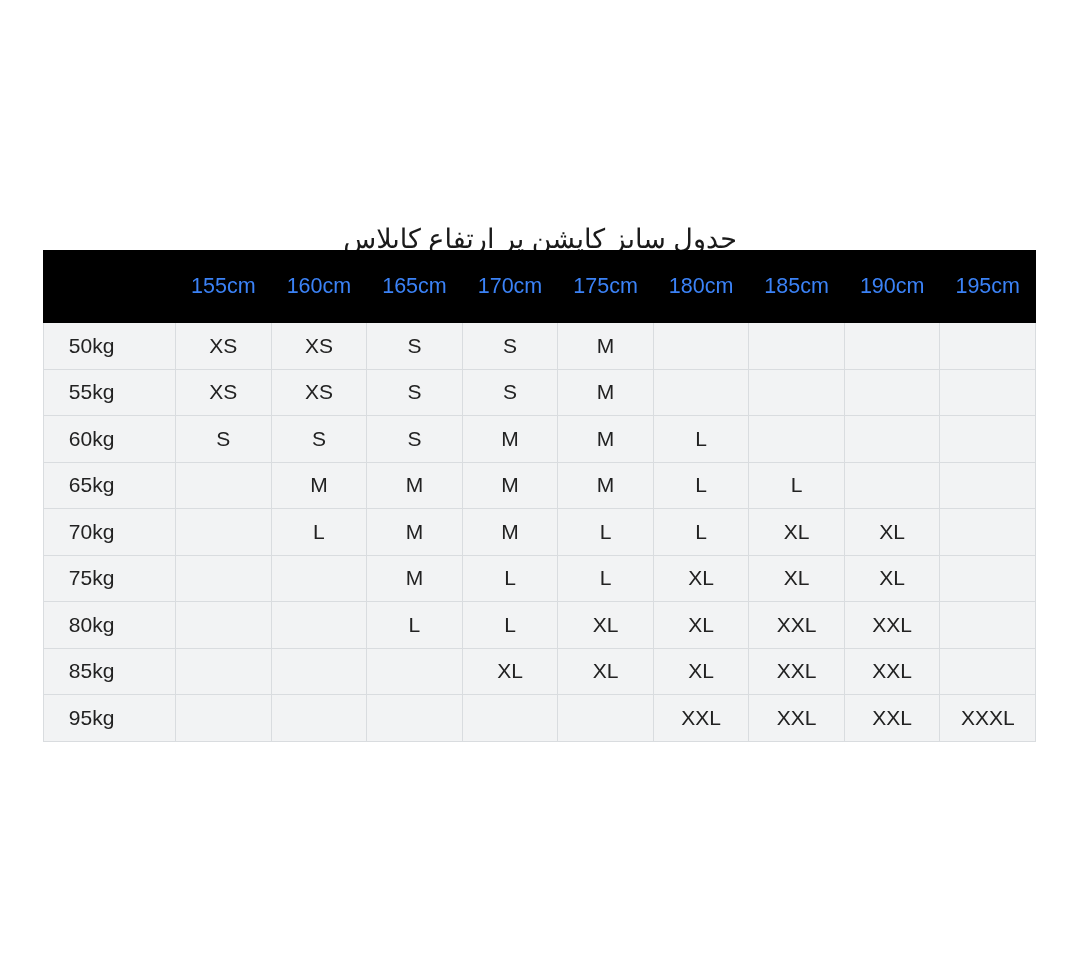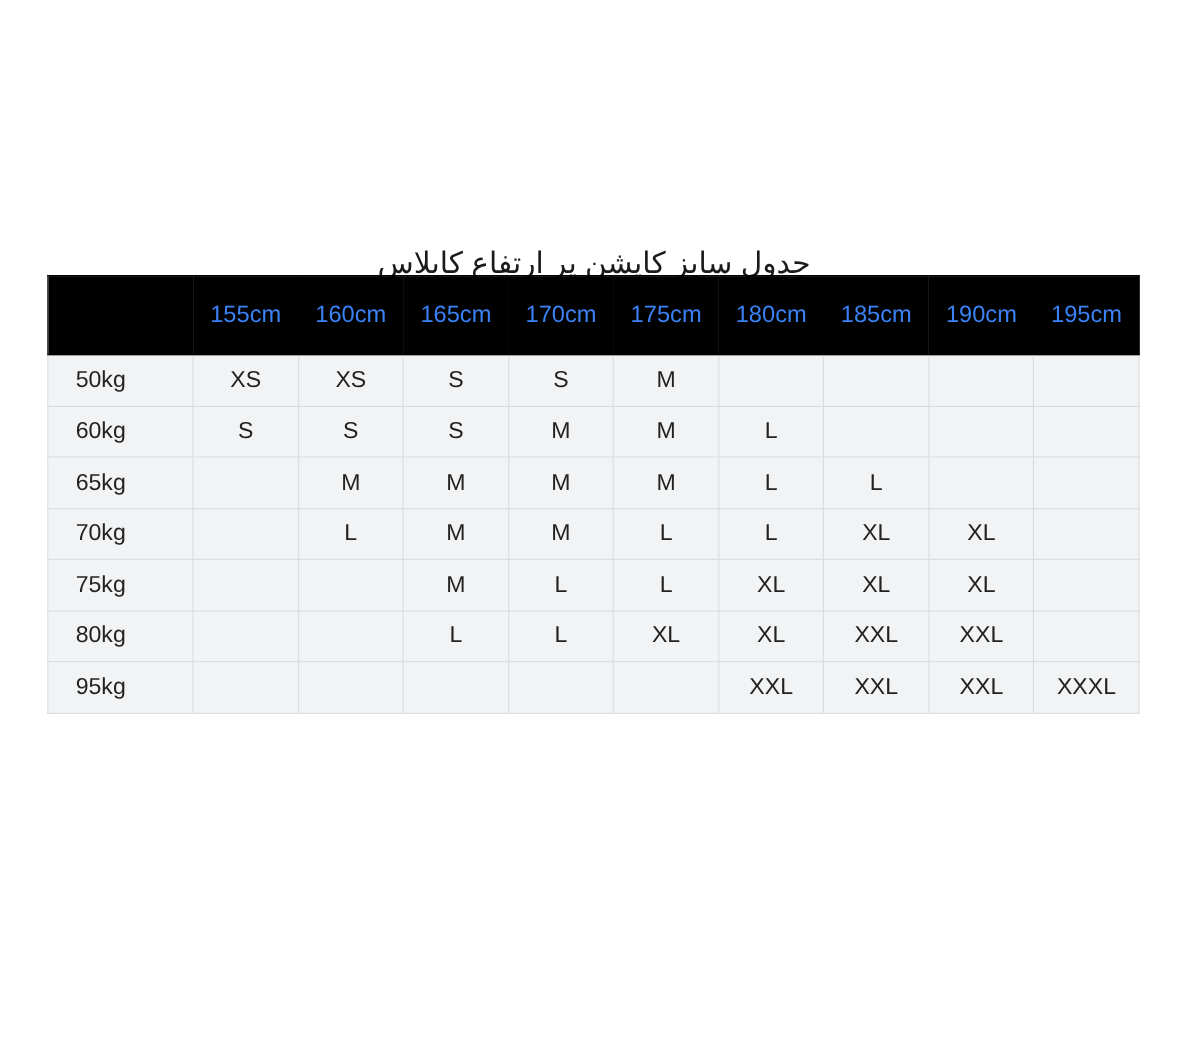--- a/index.html
+++ b/index.html
@@ -132,20 +132,32 @@
           <td>XS</td>
           <td>S</td>
           <td>S</td>
           <td>M</td>
           <td class="empty"></td>
           <td class="empty"></td>
           <td class="empty"></td>
           <td class="empty"></td>
         </tr>
 
+        <tr>
+          <th class="rowhead">55kg</th>
+          <td>XS</td>
+          <td>XS</td>
+          <td>S</td>
+          <td>S</td>
+          <td>M</td>
+          <td class="empty"></td>
+          <td class="empty"></td>
+          <td class="empty"></td>
+          <td class="empty"></td>
+        </tr>
 
         <tr>
           <th class="rowhead">60kg</th>
           <td>S</td>
           <td>S</td>
           <td>S</td>
           <td>M</td>
           <td>M</td>
           <td>L</td>
           <td class="empty"></td>
@@ -198,20 +210,32 @@
           <td class="empty"></td>
           <td>L</td>
           <td>L</td>
           <td>XL</td>
           <td>XL</td>
           <td>XXL</td>
           <td>XXL</td>
           <td class="empty"></td>
         </tr>
 
+        <tr>
+          <th class="rowhead">85kg</th>
+          <td class="empty"></td>
+          <td class="empty"></td>
+          <td class="empty"></td>
+          <td>XL</td>
+          <td>XL</td>
+          <td>XL</td>
+          <td>XXL</td>
+          <td>XXL</td>
+          <td class="empty"></td>
+        </tr>
 
 
         <tr>
           <th class="rowhead">95kg</th>
           <td class="empty"></td>
           <td class="empty"></td>
           <td class="empty"></td>
           <td class="empty"></td>
           <td class="empty"></td>
           <td>XXL</td>

